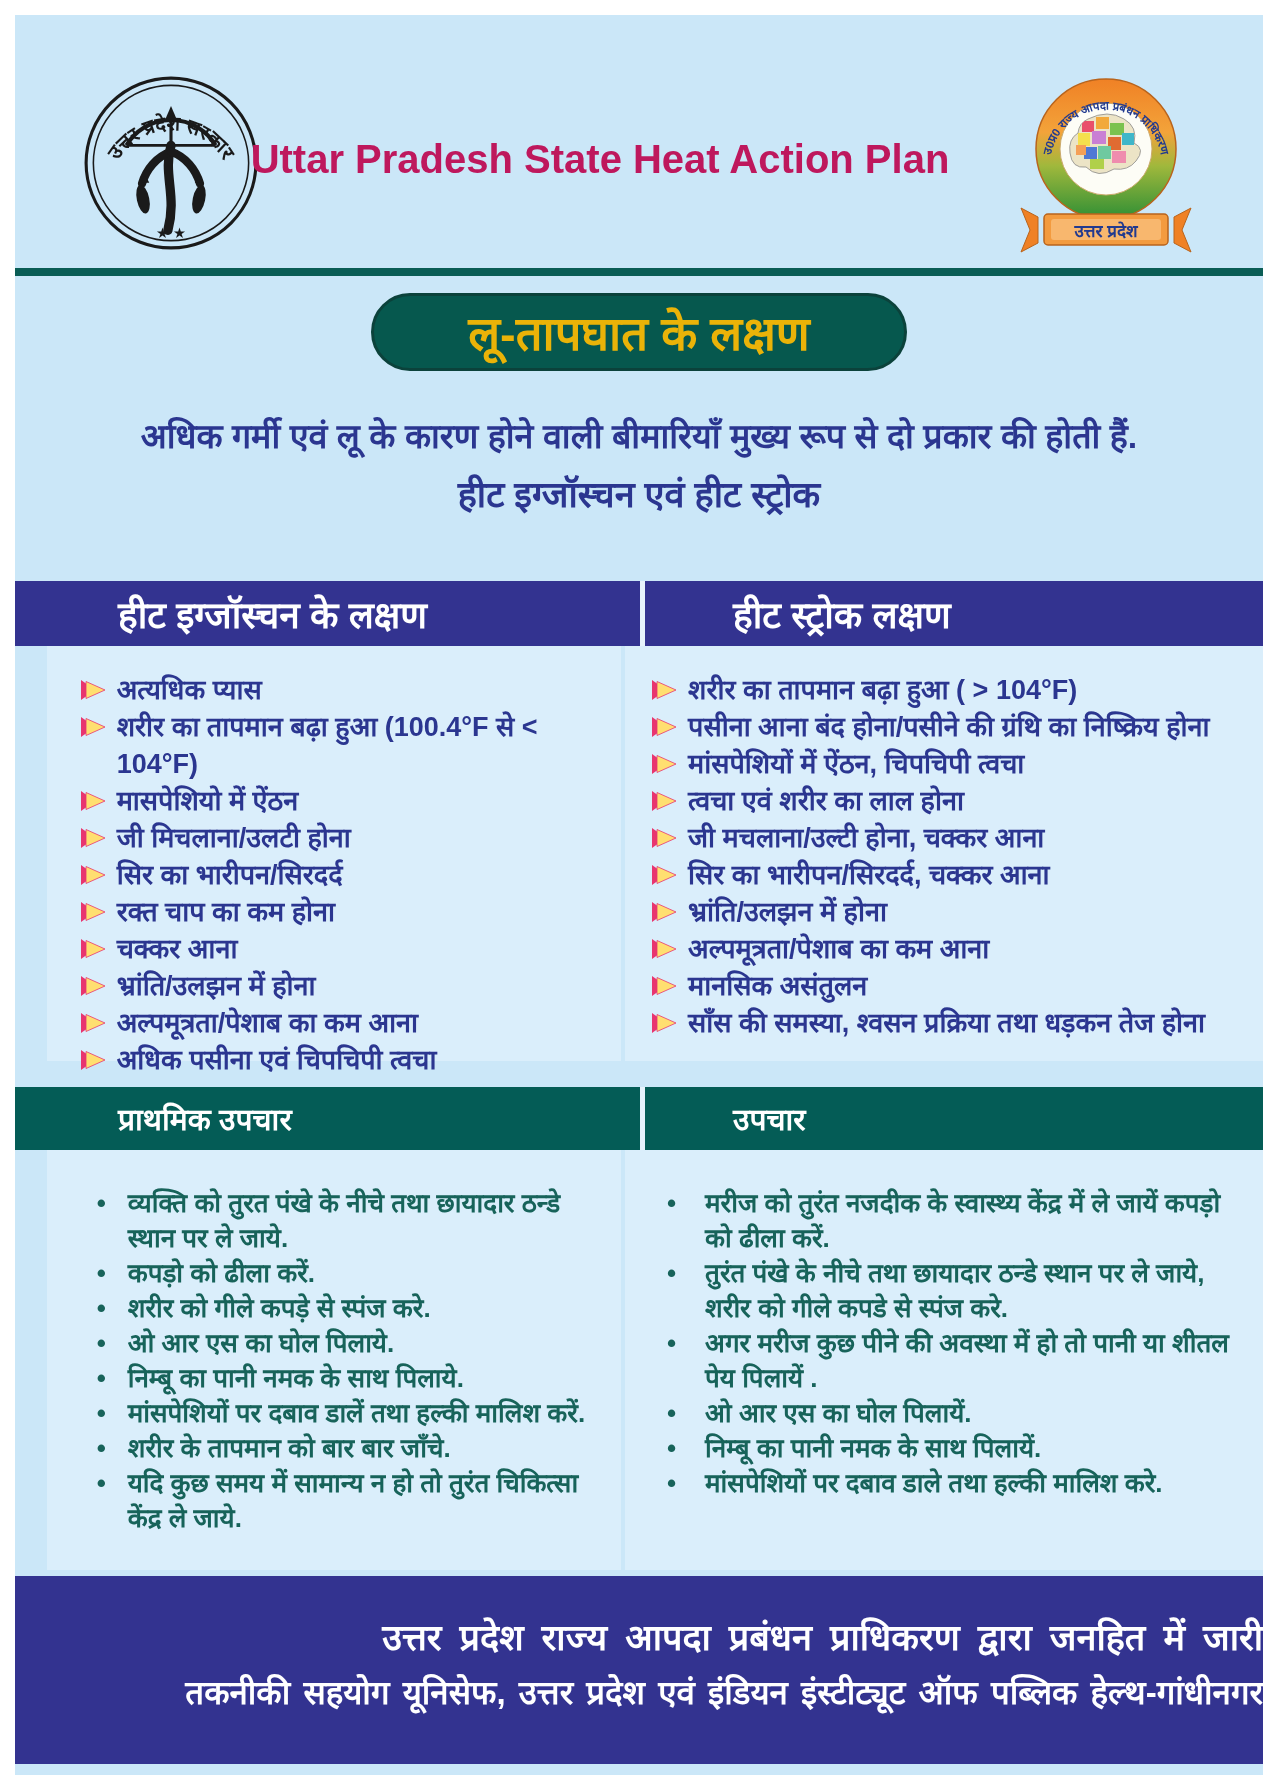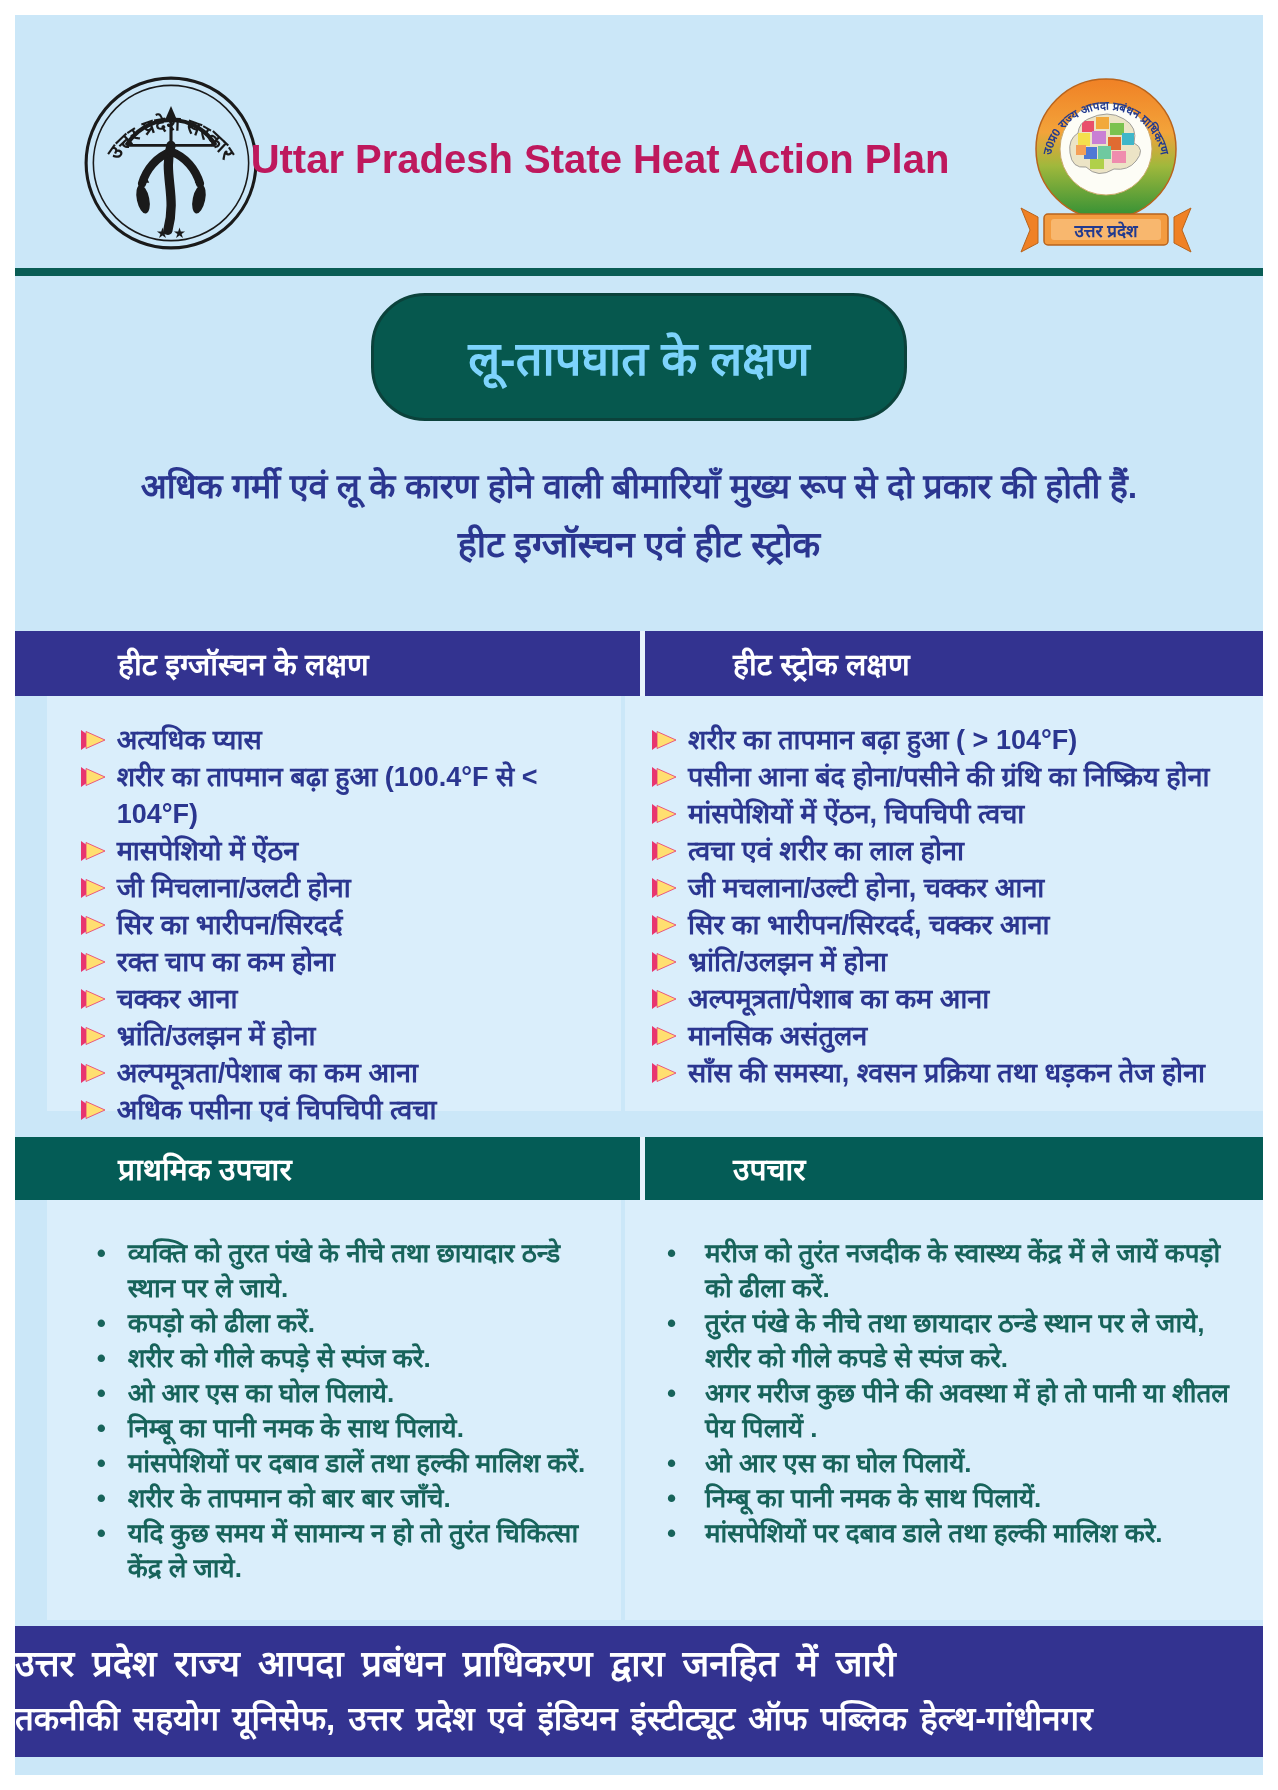--- a/index.html
+++ b/index.html
@@ -12,32 +12,32 @@
   .header{position:relative;height:253px;}
   .brand-title{position:absolute;left:230px;top:122px;width:710px;text-align:center;
                font-size:40px;font-weight:bold;color:#be185d;letter-spacing:0;}
   .emblem{position:absolute;left:68px;top:60px;width:176px;height:176px;}
   .upsdma{position:absolute;left:1003px;top:52px;width:176px;height:190px;}
   .emblem svg,.upsdma svg{display:block;}
 
   .teal-line{height:8px;background:#0a5d55;}
 
   
-  .pill{width:536px;height:128px;margin:17px auto 0;background:#06584e;
+  .pill{width:536px;height:78px;margin:17px auto 0;background:#06584e;
         border:3px solid #0b423b;border-radius:54px;display:flex;align-items:center;
-        justify-content:center;color:#7dd3fc;font-size:47px;font-weight:bold;box-sizing:border-box;}
+        justify-content:center;color:#eab308;font-size:47px;font-weight:bold;box-sizing:border-box;}
 
   
   .intro{margin-top:44px;text-align:center;color:#2b3690;font-weight:bold;line-height:1.25;}
   .intro-line1{font-size:34px;}
   .intro-line2{font-size:36px;margin-top:14px;}
 
   
   .bars{display:flex;height:65px;margin-top:64px;}
-  .bars .bar{background:#333390;color:#ffffff;font-weight:bold;font-size:30px;
+  .bars .bar{background:#333390;color:#ffffff;font-weight:bold;font-size:37px;
              display:flex;align-items:center;box-sizing:border-box;}
   .bars .bar.left{width:625px;padding-left:103px;}
   .bars .bar-divider{width:5px;background:#e7f3fc;}
   .bars .bar.right{flex:1;padding-left:88px;}
   .bars.teal{margin-top:26px;height:63px;}
   .bars.teal .bar{background:#045c56;font-size:30px;}
 
   
   .panels{display:flex;height:415px;}
   .panels .gutter-l{width:33px;}
@@ -57,22 +57,22 @@
 
   .treat-list{padding:36px 14px 0 50px;}
   .treat-list.rt{padding-left:42px;}
   .treat-list li{display:flex;align-items:flex-start;line-height:35px;
                  color:#17635a;font-weight:bold;font-size:26px;}
   .dot{flex:0 0 12px;font-size:26px;line-height:35px;}
   .treat-list .item-text{margin-left:19px;}
   .treat-list.rt .item-text{margin-left:26px;}
 
   
-  .footer{margin-top:6px;height:131px;background:#333390;text-align:left;
-          color:#ffffff;font-weight:bold;box-sizing:border-box;padding-top:12px;}
+  .footer{margin-top:6px;height:188px;background:#333390;text-align:right;
+          color:#ffffff;font-weight:bold;box-sizing:border-box;padding-top:36px;}
   .footer-line1{font-size:36px;word-spacing:8px;}
   .footer-line2{font-size:33px;margin-top:8px;word-spacing:4px;}
 </style>
 </head>
 <body>
 
 <div class="poster">
   <div class="content">
 
     <div class="header">

